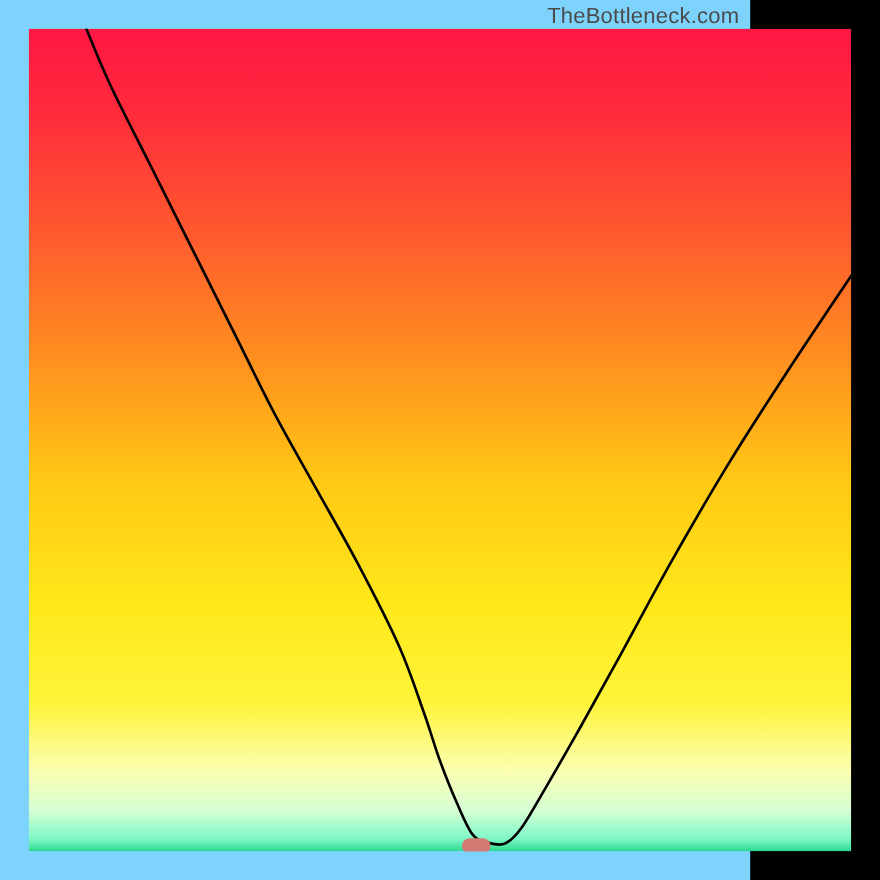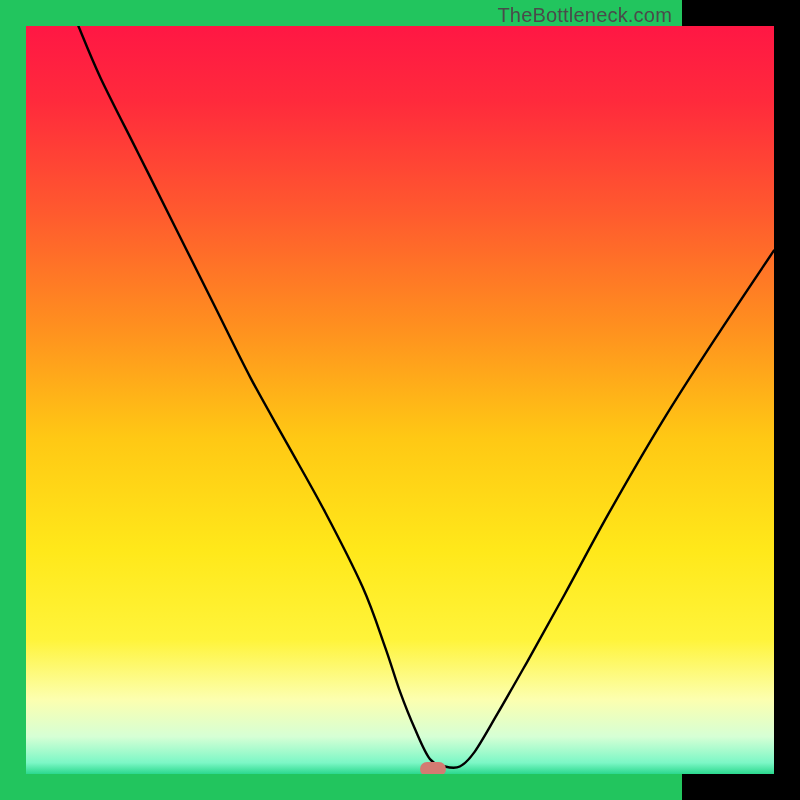--- a/index.html
+++ b/index.html
@@ -7,21 +7,21 @@
     width: 800px;
     height: 800px;
     overflow: hidden;
     background: #000;
     font-family: Arial, Helvetica, sans-serif;
   }
   .frame {
     position: relative;
     width: 682px;
     height: 800px;
-    background: #22c55e;
+    background: #7dd3fc;
   }
   .plot-area {
     position: absolute;
     left: 26px;
     top: 26px;
     width: 748px;
     height: 748px;
     overflow: hidden;
   }
   .gradient-bg {

